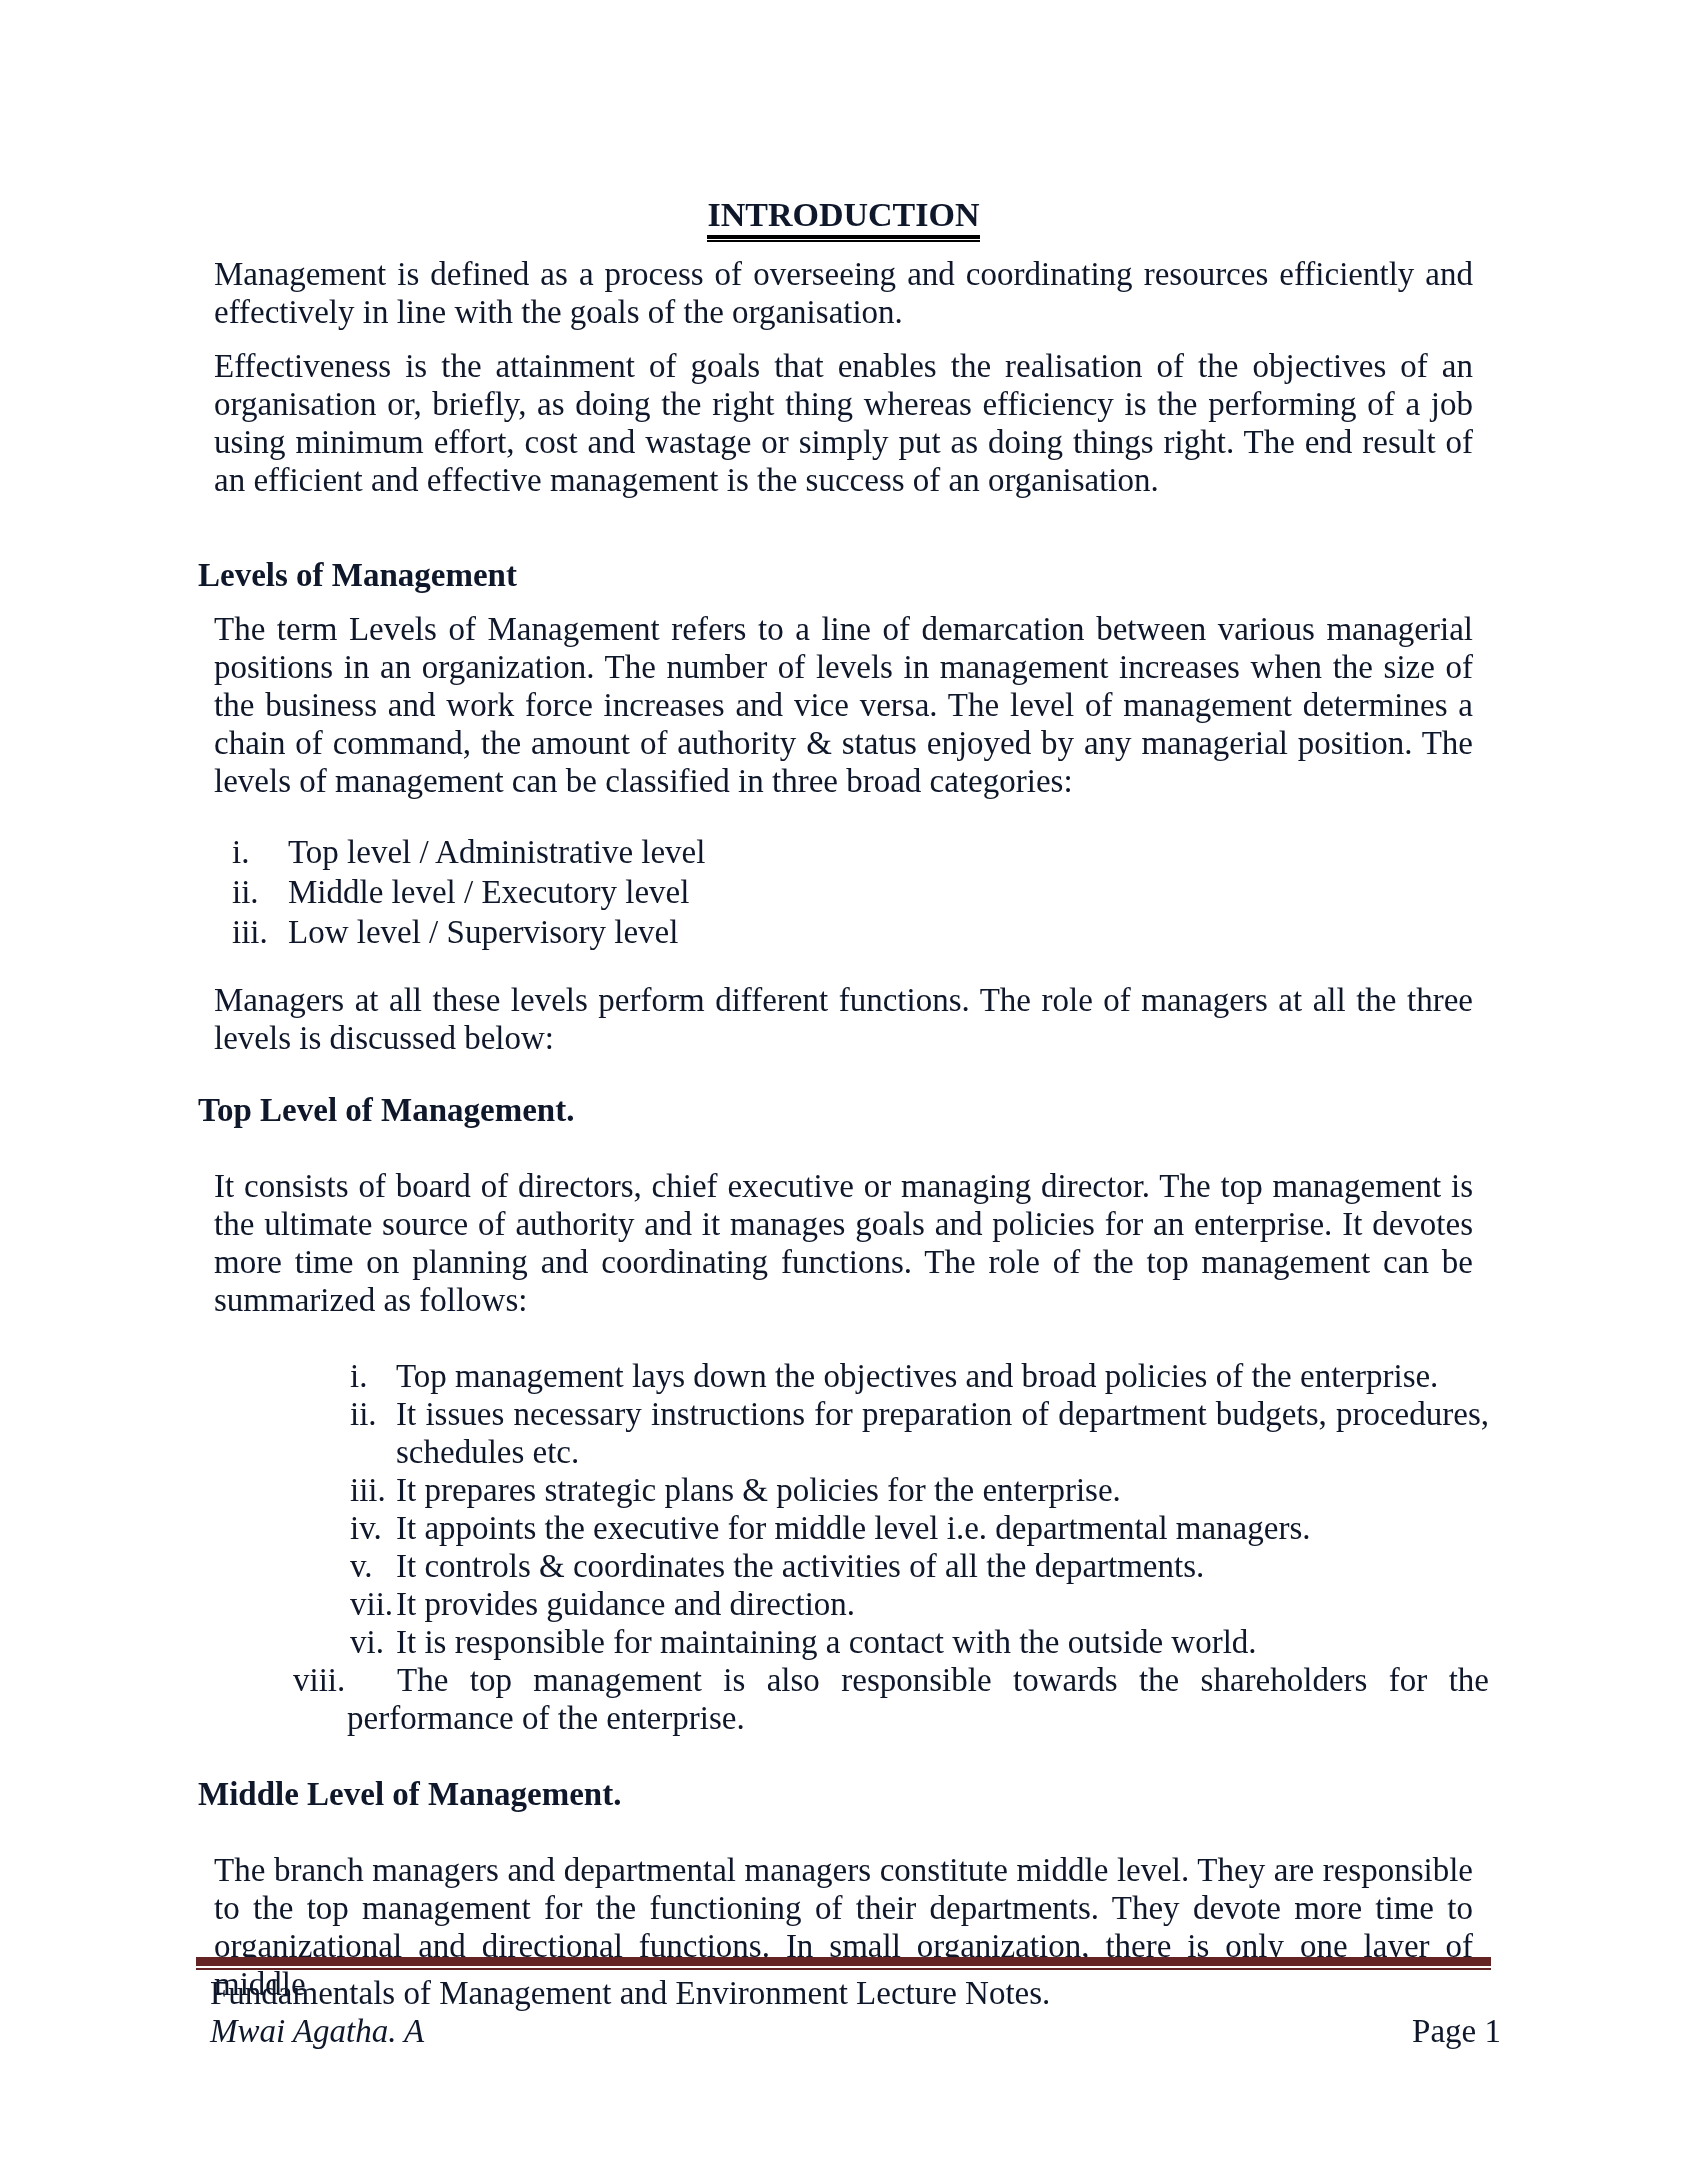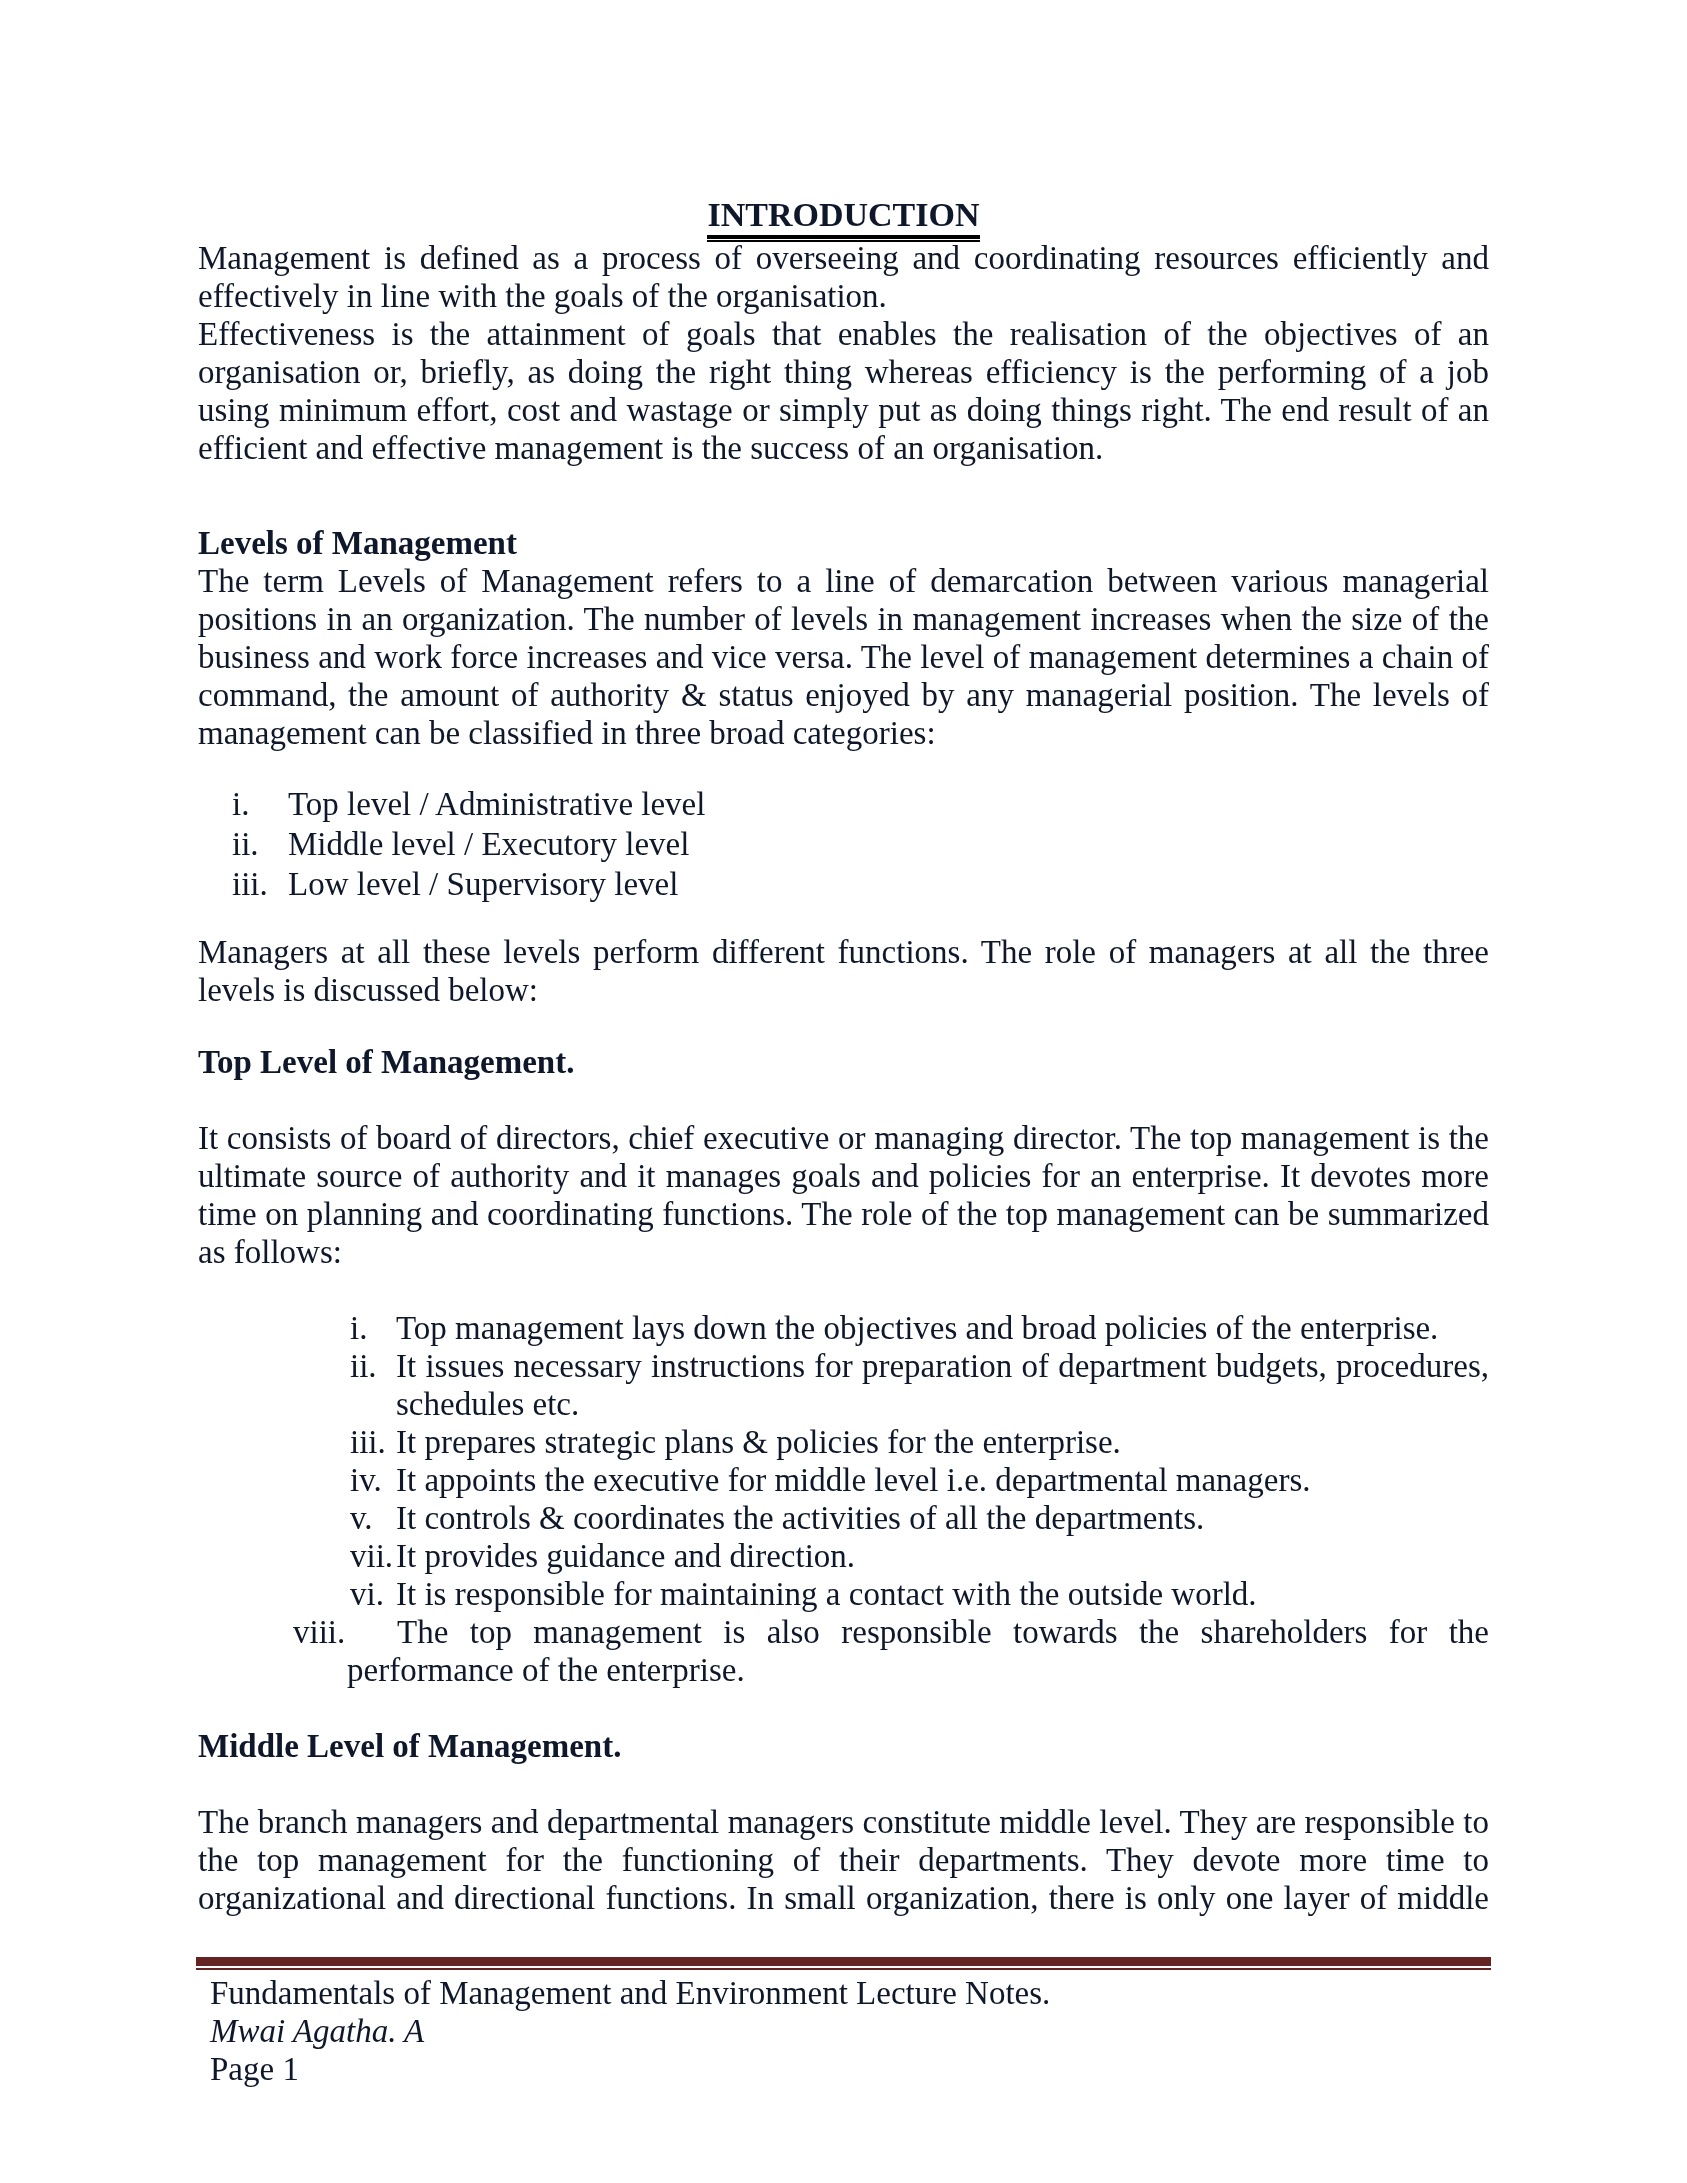--- a/index.html
+++ b/index.html
@@ -22,21 +22,21 @@
     border-bottom: 4.6px solid #000;
     padding-bottom: 1.3px;
   }
   .title-text::after {
     content: "";
     position: absolute;
     left: 0; right: 0; bottom: -6.6px;
     height: 2px;
     background: #000;
   }
-  .para { margin: 0; text-align: justify; text-justify: inter-word; }
+  .para { margin: 16px; text-align: justify; text-justify: inter-word; }
   .force-last { text-align-last: justify; }
   .heading { font-weight: bold; }
   .mt-h1 { margin-top: 57px; }
   .mt-list1 { margin-top: 33px; }
   .mt-p4 { margin-top: 30px; }
   .mt-h2 { margin-top: 34px; }
   .mt-std { margin-top: 38px; }
   
   .li1 { margin-left: 34px; padding-left: 56px; text-indent: -56px; text-align: justify; margin-bottom: 2px; }
   .num1 { display: inline-block; width: 56px; text-indent: 0; }
@@ -45,21 +45,21 @@
   .num2 { display: inline-block; width: 46px; text-indent: 0; }
   
   .li2v { margin-left: 149px; text-indent: -54px; text-align: justify; }
   .num8 { display: inline-block; width: 54px; text-indent: 0; }
   .tab8 { display: inline-block; width: 50px; }
   
   .footer-rule { position: absolute; left: 196px; top: 1957px; width: 1295px; }
   .rule-thick { height: 8.6px; background: #632423; }
   .rule-thin { height: 2px; background: #632423; margin-top: 2.6px; }
   .footer-text { position: absolute; left: 210px; top: 1974px; width: 1291px; }
-  .footer-row { display: flex; justify-content: space-between; align-items: baseline; flex-direction: column; }
+  .footer-row { display: flex; justify-content: space-between; align-items: baseline; }
   .author { font-style: italic; }
 </style>
 </head>
 <body>
 
 <div class="page">
   <div class="content">
 
     <div class="doc-title">
       <span class="title-text">INTRODUCTION</span>

